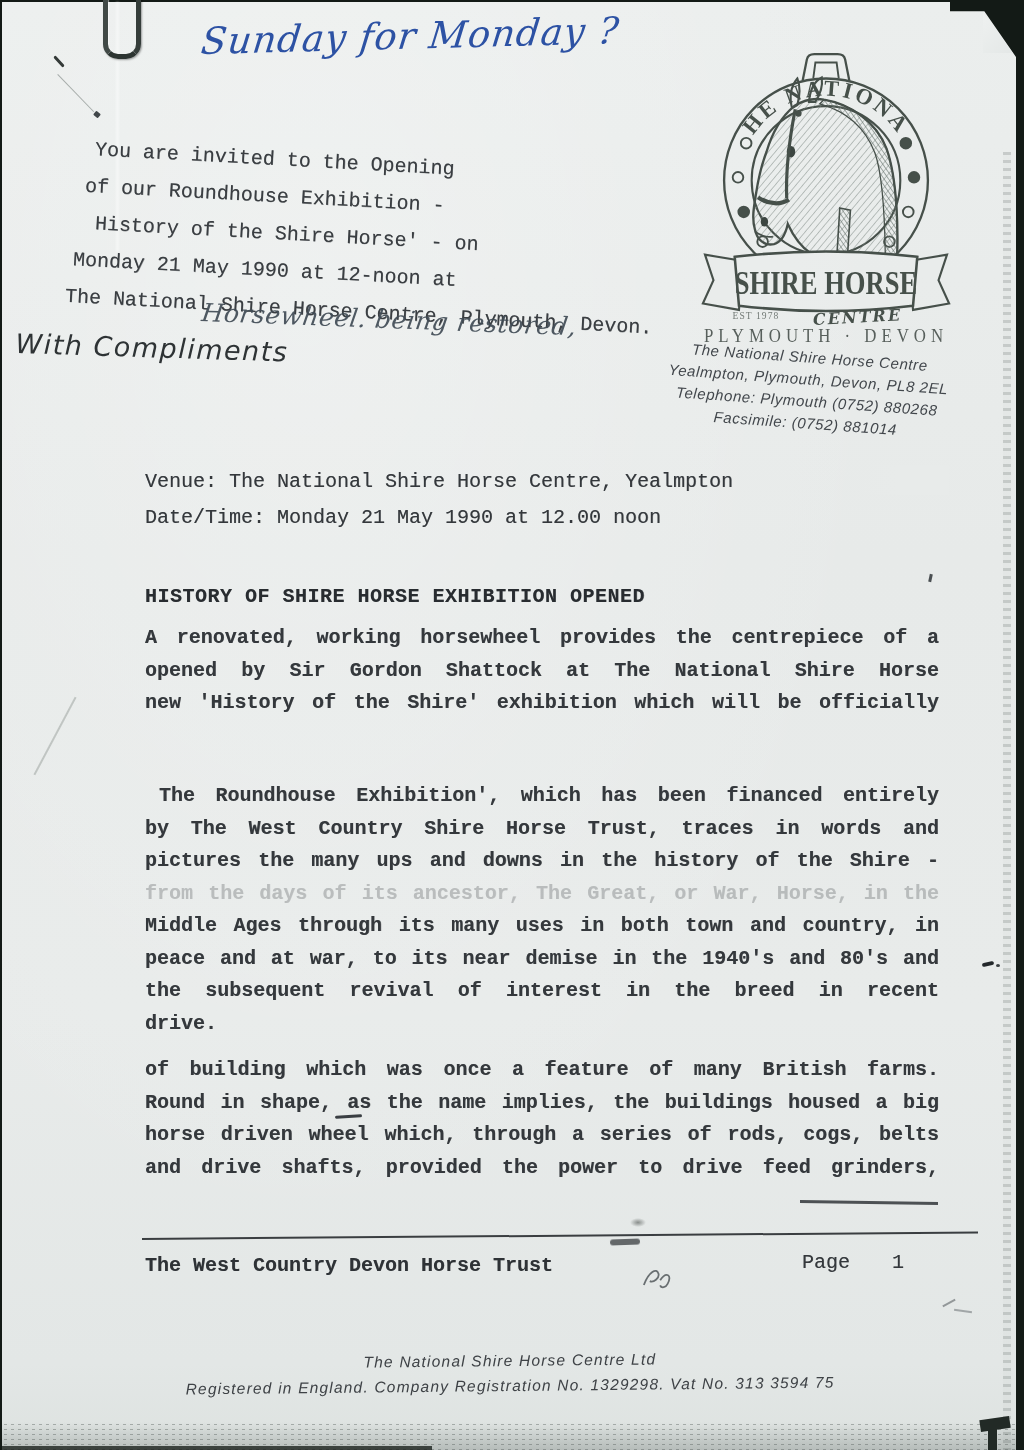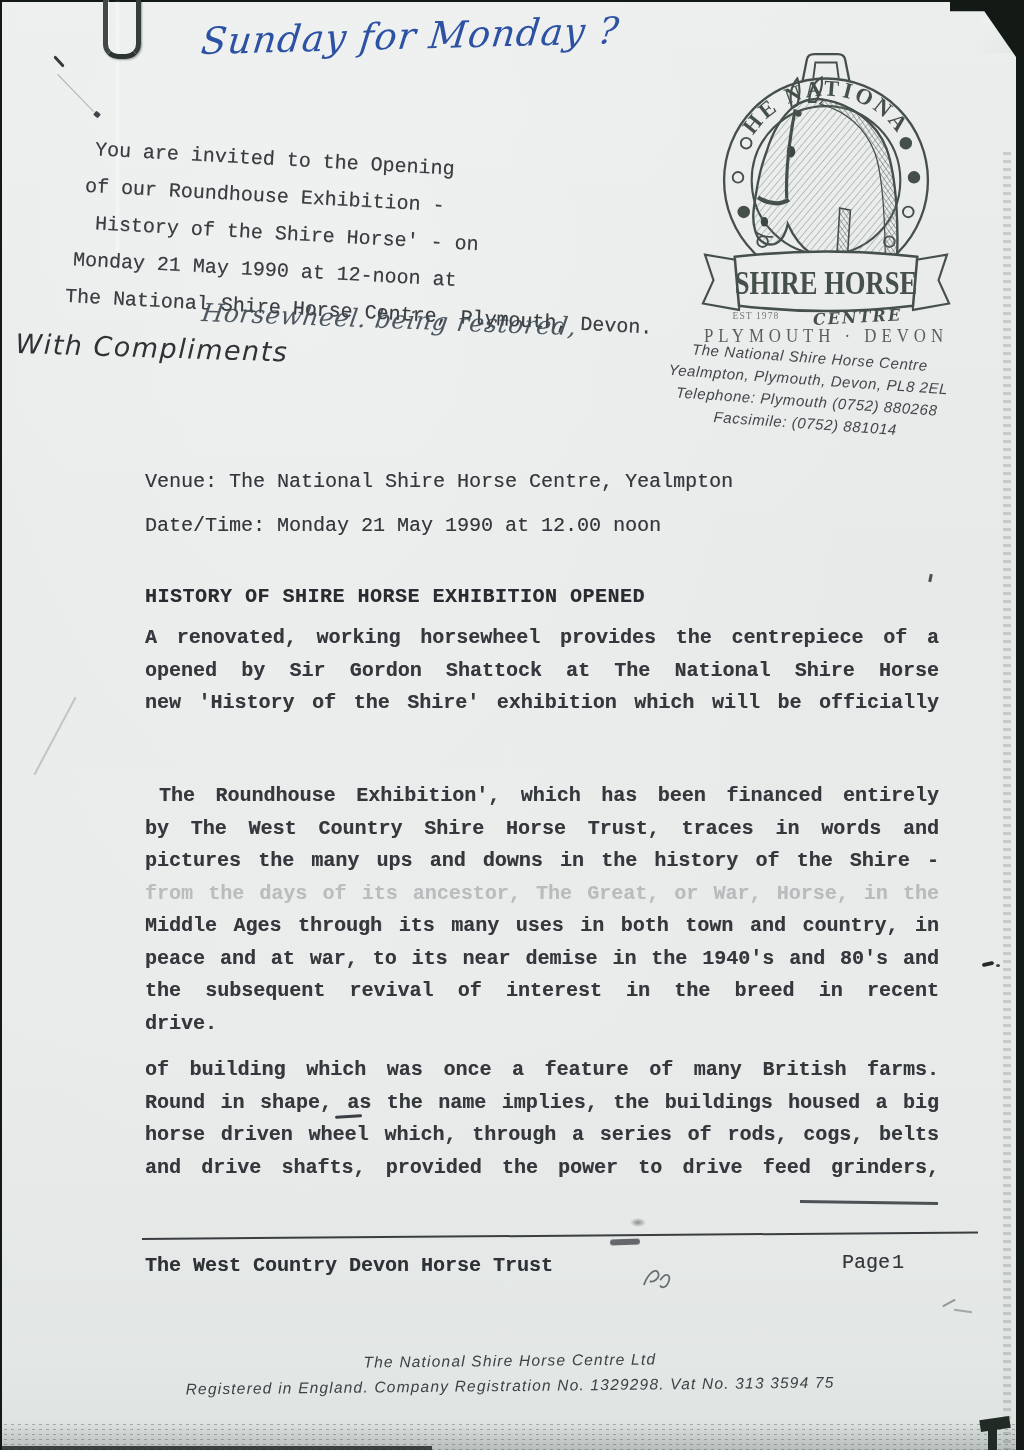--- a/index.html
+++ b/index.html
@@ -64,38 +64,38 @@
   .invitation .tline:nth-child(2){margin-left:14px;}
   .invitation .tline:nth-child(3){margin-left:26px;}
   .invitation .tline:nth-child(4){margin-left:6px;}
   .letterhead{
     position:absolute;left:656px;top:334px;width:306px;text-align:center;
     font-family:"Liberation Sans",sans-serif;font-style:italic;
     font-size:15px;line-height:22px;color:#42474c;letter-spacing:.6px;
     transform:rotate(4deg);transform-origin:left top;
   }
   .details{position:absolute;left:143px;top:465px;width:820px;line-height:30px;}
-  .details .dt{margin-top:14px;}
+  .details .dt{margin-top:6px;}
   .fadepatch{
     position:absolute;left:822px;top:463px;width:125px;height:30px;
     background:linear-gradient(90deg,rgba(232,235,234,0),#e8ebea 60%);
   }
   .heading{position:absolute;left:143px;top:583px;font-weight:bold;color:#282c30;letter-spacing:.5px;}
   .para{position:absolute;left:143px;width:794px;line-height:32.5px;font-weight:bold;}
   .p1{top:620px;}
   .p2{top:778px;}
   .p3{top:1052px;}
   
   .mark{position:absolute;}
   .rule{
     position:absolute;left:140px;top:1236px;width:836px;height:2px;background:#3a3e41;
     transform:rotate(-.45deg);transform-origin:left top;
   }
   .footer-org{position:absolute;left:143px;top:1252px;font-weight:bold;color:#2e3236;}
-  .page-label{position:absolute;left:800px;top:1249px;margin-left:40px;}
+  .page-label{position:absolute;left:800px;top:1249px;}
   .page-num{position:absolute;left:890px;top:1249px;}
   .imprint{
     position:absolute;left:152px;top:1346px;width:712px;text-align:center;
     font-family:"Liberation Sans",sans-serif;font-style:italic;
     font-size:15.5px;line-height:25px;letter-spacing:1.2px;color:#3e4246;
     transform:rotate(-.6deg);
   }
   .bottom-band{
     position:absolute;left:0;top:1420px;width:1014px;height:28px;
     background:

